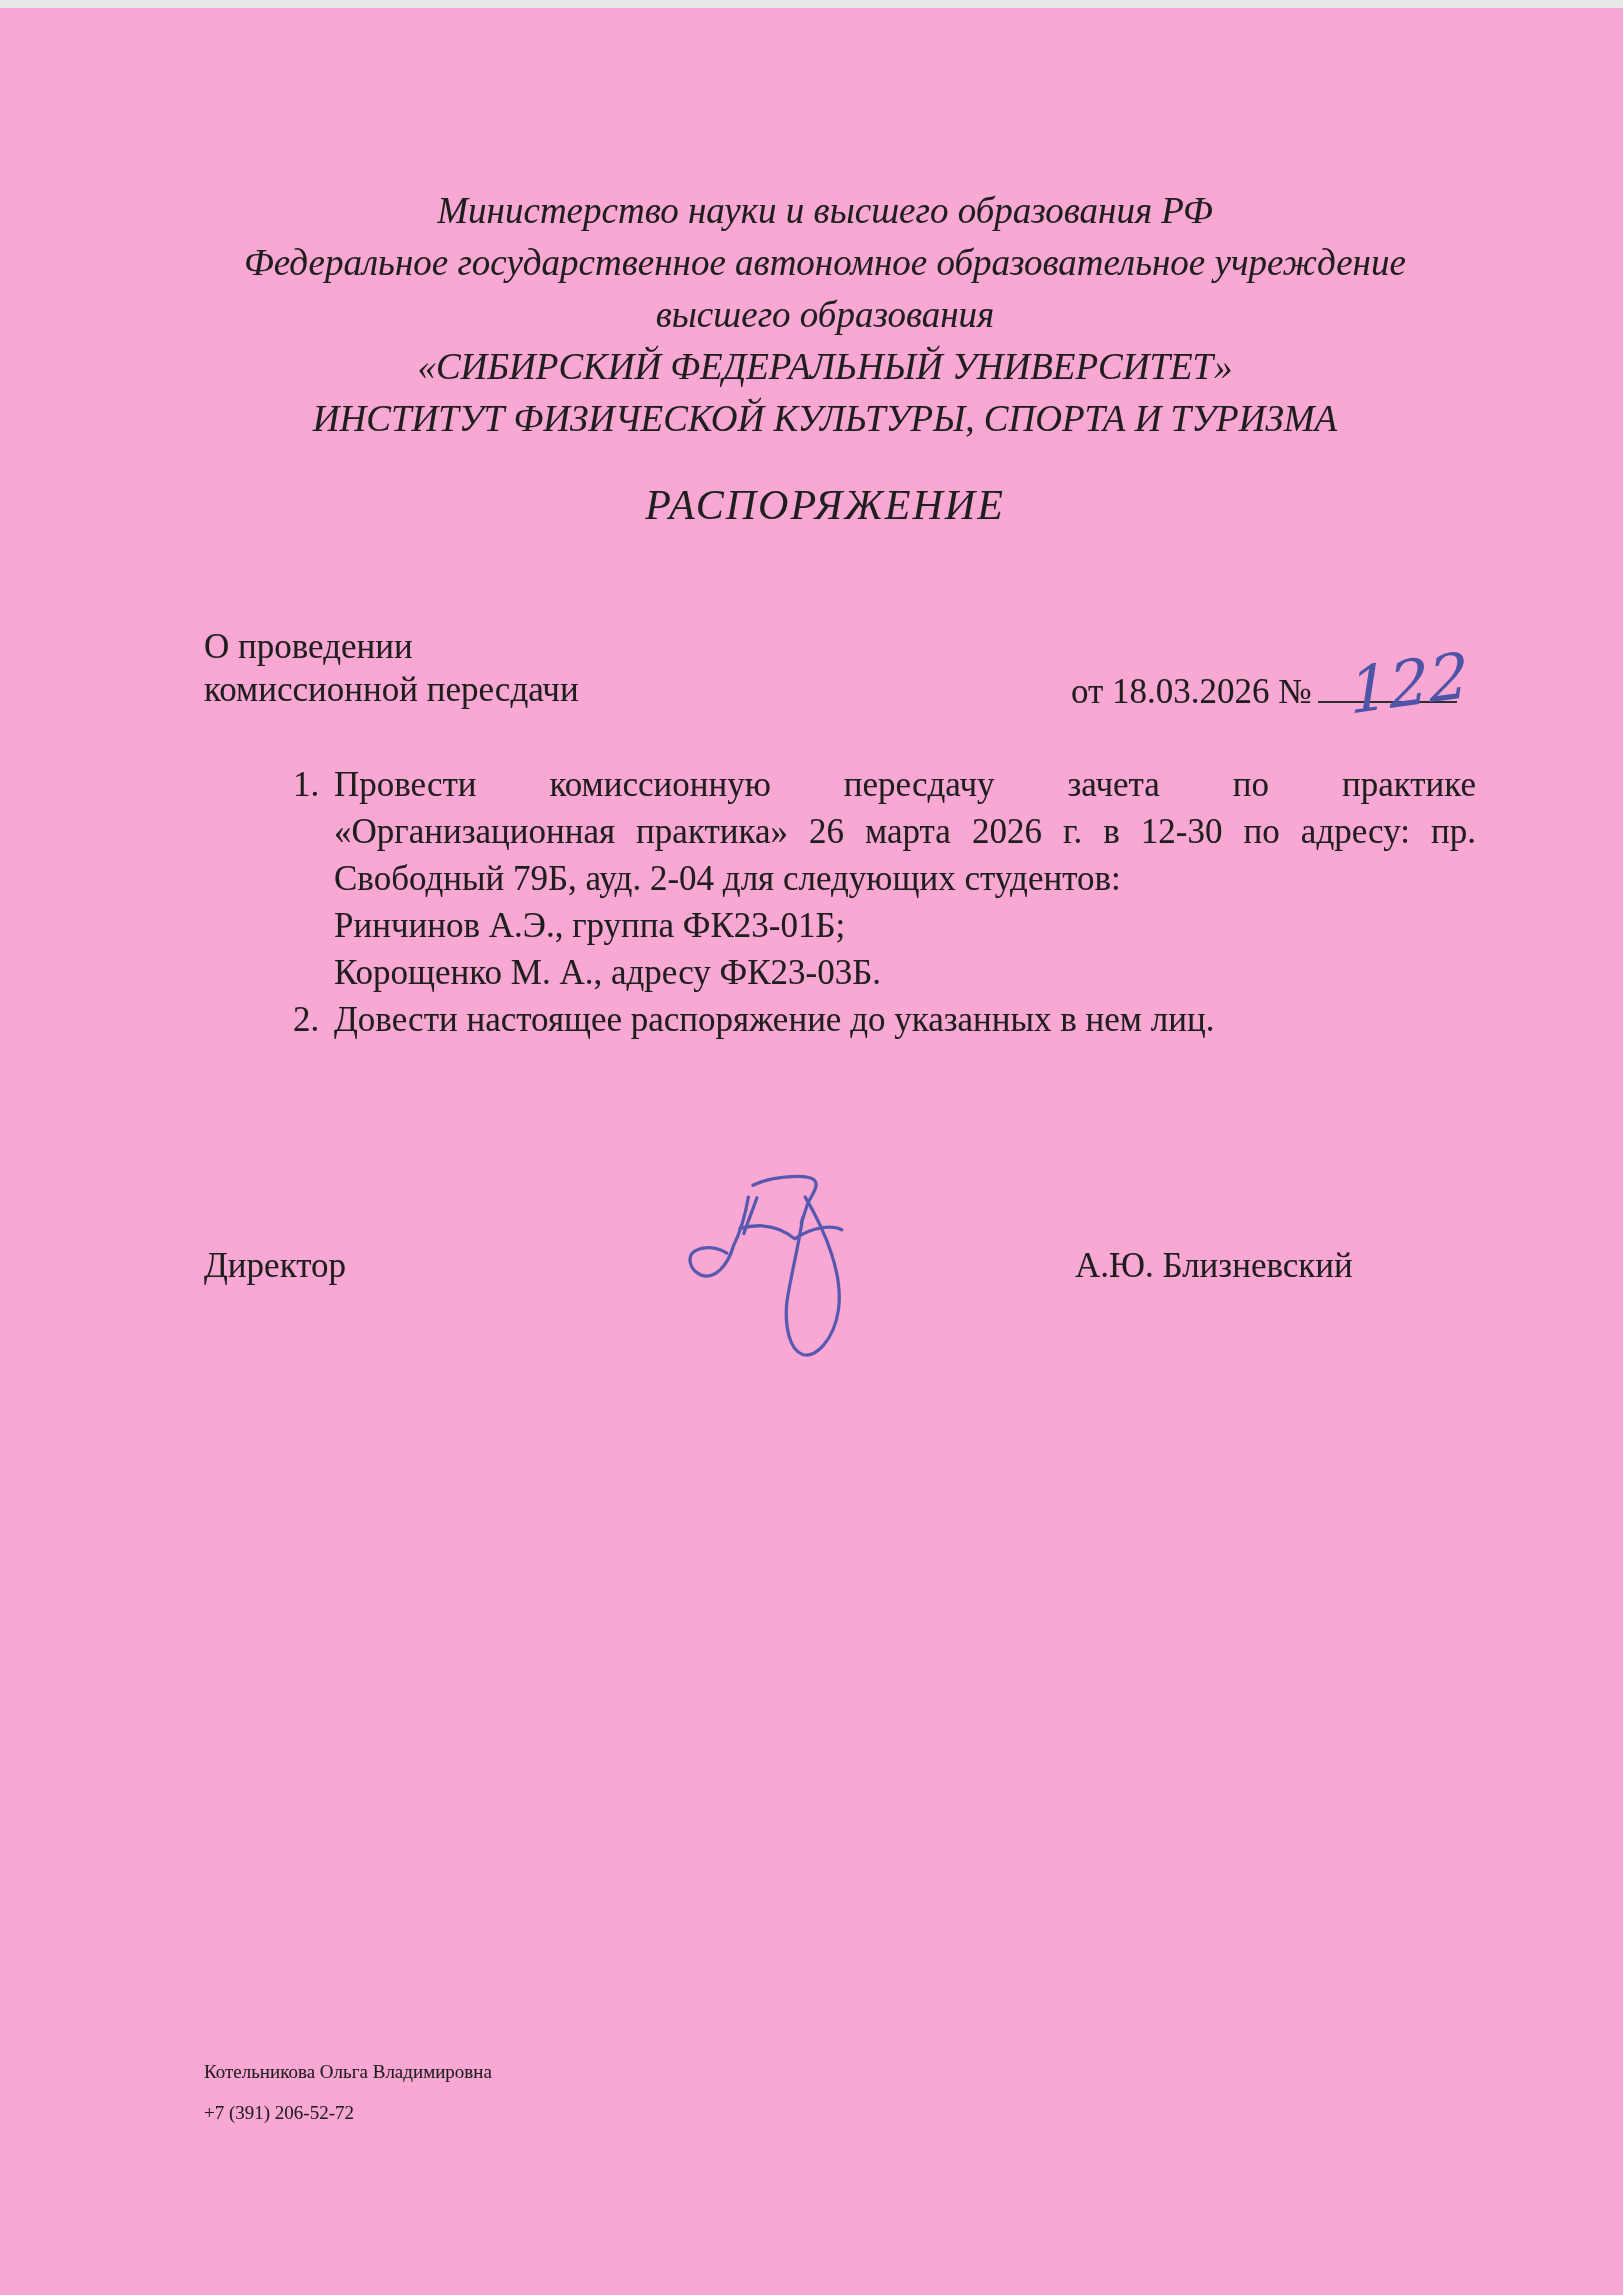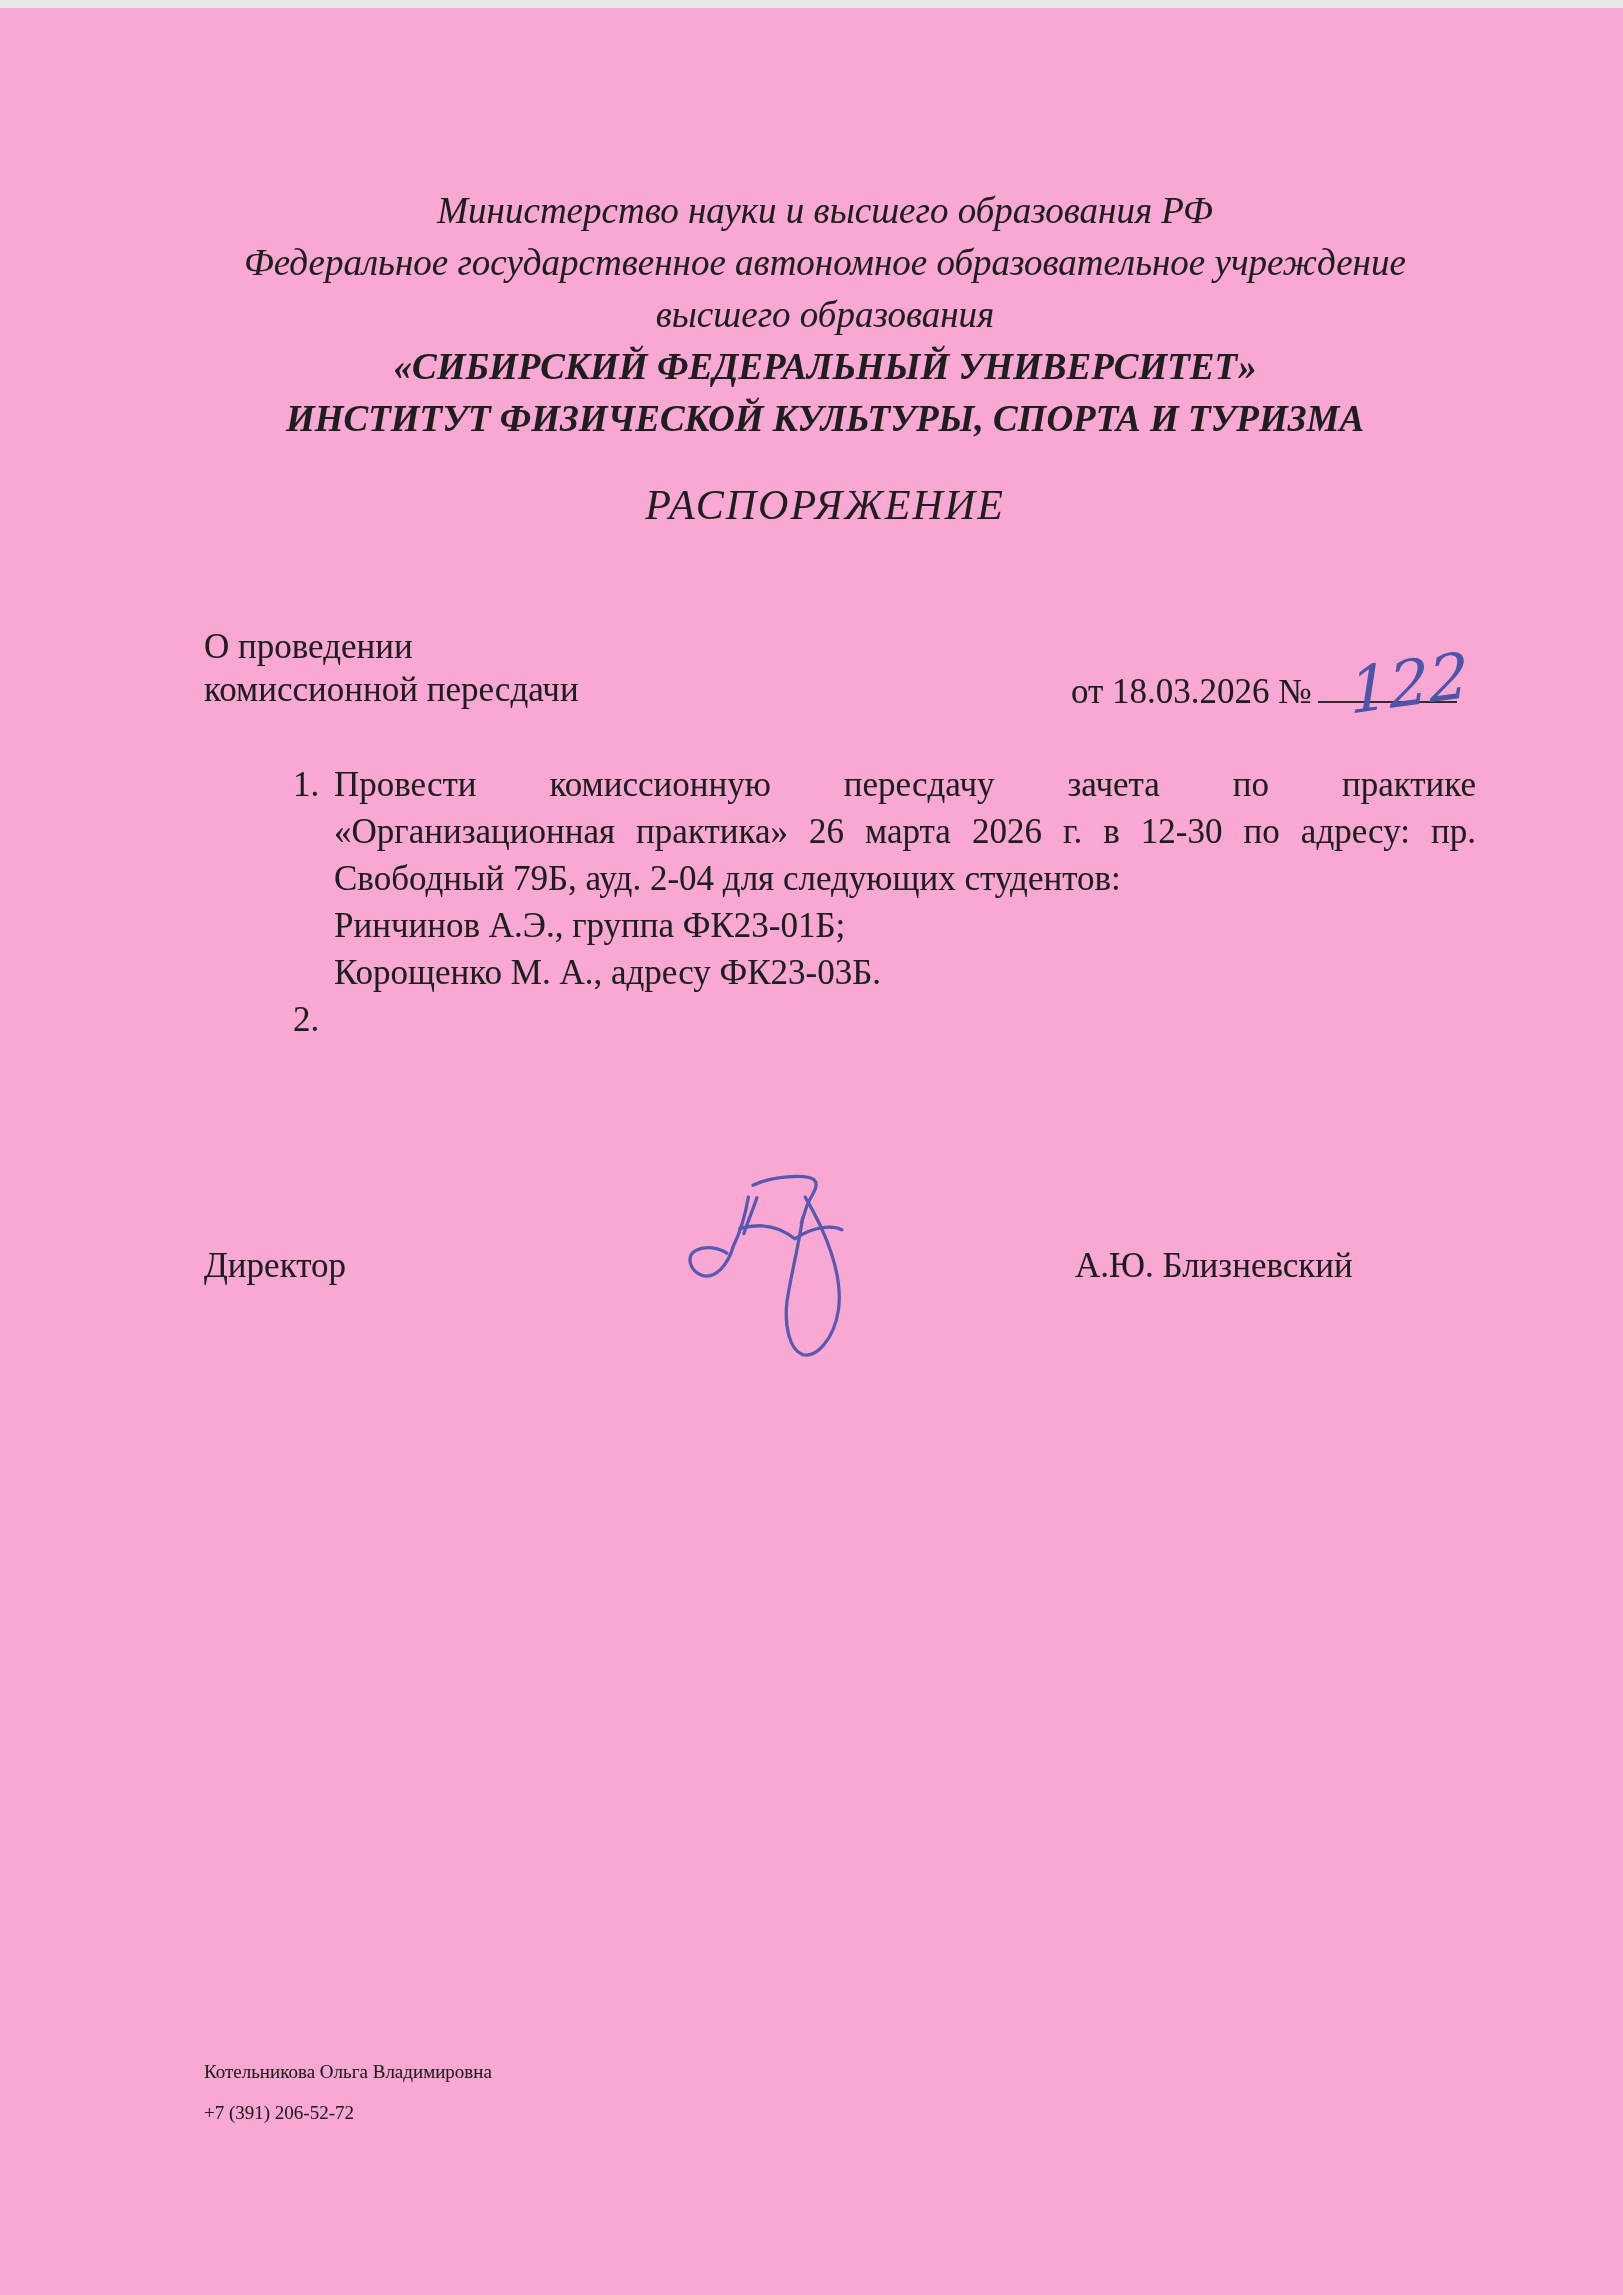--- a/index.html
+++ b/index.html
@@ -12,21 +12,21 @@
     color:#1e1e1e;
     overflow:hidden;
     text-shadow:0 0 0.7px rgba(30,30,30,.25);
   }
   
   .header{
     position:absolute;top:177px;left:167px;width:1316px;
     text-align:center;line-height:52px;
   }
   .hdr-it{font-style:italic;font-size:37px;}
-  .hdr-bold{font-style:italic;font-weight:bold;font-size:37px;}
+  .hdr-bold{font-style:italic;font-weight:normal;font-size:37px;}
   .doc-type{
     position:absolute;top:473px;left:167px;width:1316px;
     text-align:center;font-style:italic;font-size:42px;letter-spacing:2px;
   }
   
   .subject{
     position:absolute;top:617px;left:204px;width:497px;
     font-size:35px;line-height:43px;
   }
   .date-line{
@@ -91,21 +91,21 @@
     <div class="bline just">
       <span class="num">1.</span><span>Провести комиссионную пересдачу зачета по практике</span>
     </div>
     <div class="bline just">
       <span>«Организационная практика» 26 марта 2026 г. в 12-30 по адресу: пр.</span>
     </div>
     <div class="bline">Свободный 79Б, ауд. 2-04 для следующих студентов:</div>
     <div class="bline">Ринчинов А.Э., группа ФК23-01Б;</div>
     <div class="bline">Корощенко М. А., адресу ФК23-03Б.</div>
     <div class="bline">
-      <span class="num">2.</span>
+      <span class="num">2.</span><span>Довести настоящее распоряжение до указанных в нем лиц.</span>
     </div>
   </div>
 
   <div class="sig-title">Директор</div>
 
   <svg class="sig-ink" viewBox="0 0 320 320" xmlns="http://www.w3.org/2000/svg">
     <g fill="none" stroke="#4a53ad" stroke-width="5" stroke-linecap="round" stroke-linejoin="round" opacity="0.92">
       <path d="M150,28 C178,14 232,10 244,20 C252,29 240,42 233,58 L224,86"></path>
       <path d="M143,46 C138,75 128,105 120,121 C112,150 92,172 72,166 C52,158 48,136 62,128 C78,120 98,124 110,132"></path>
       <path d="M156,47 C150,65 142,84 136,102"></path>

